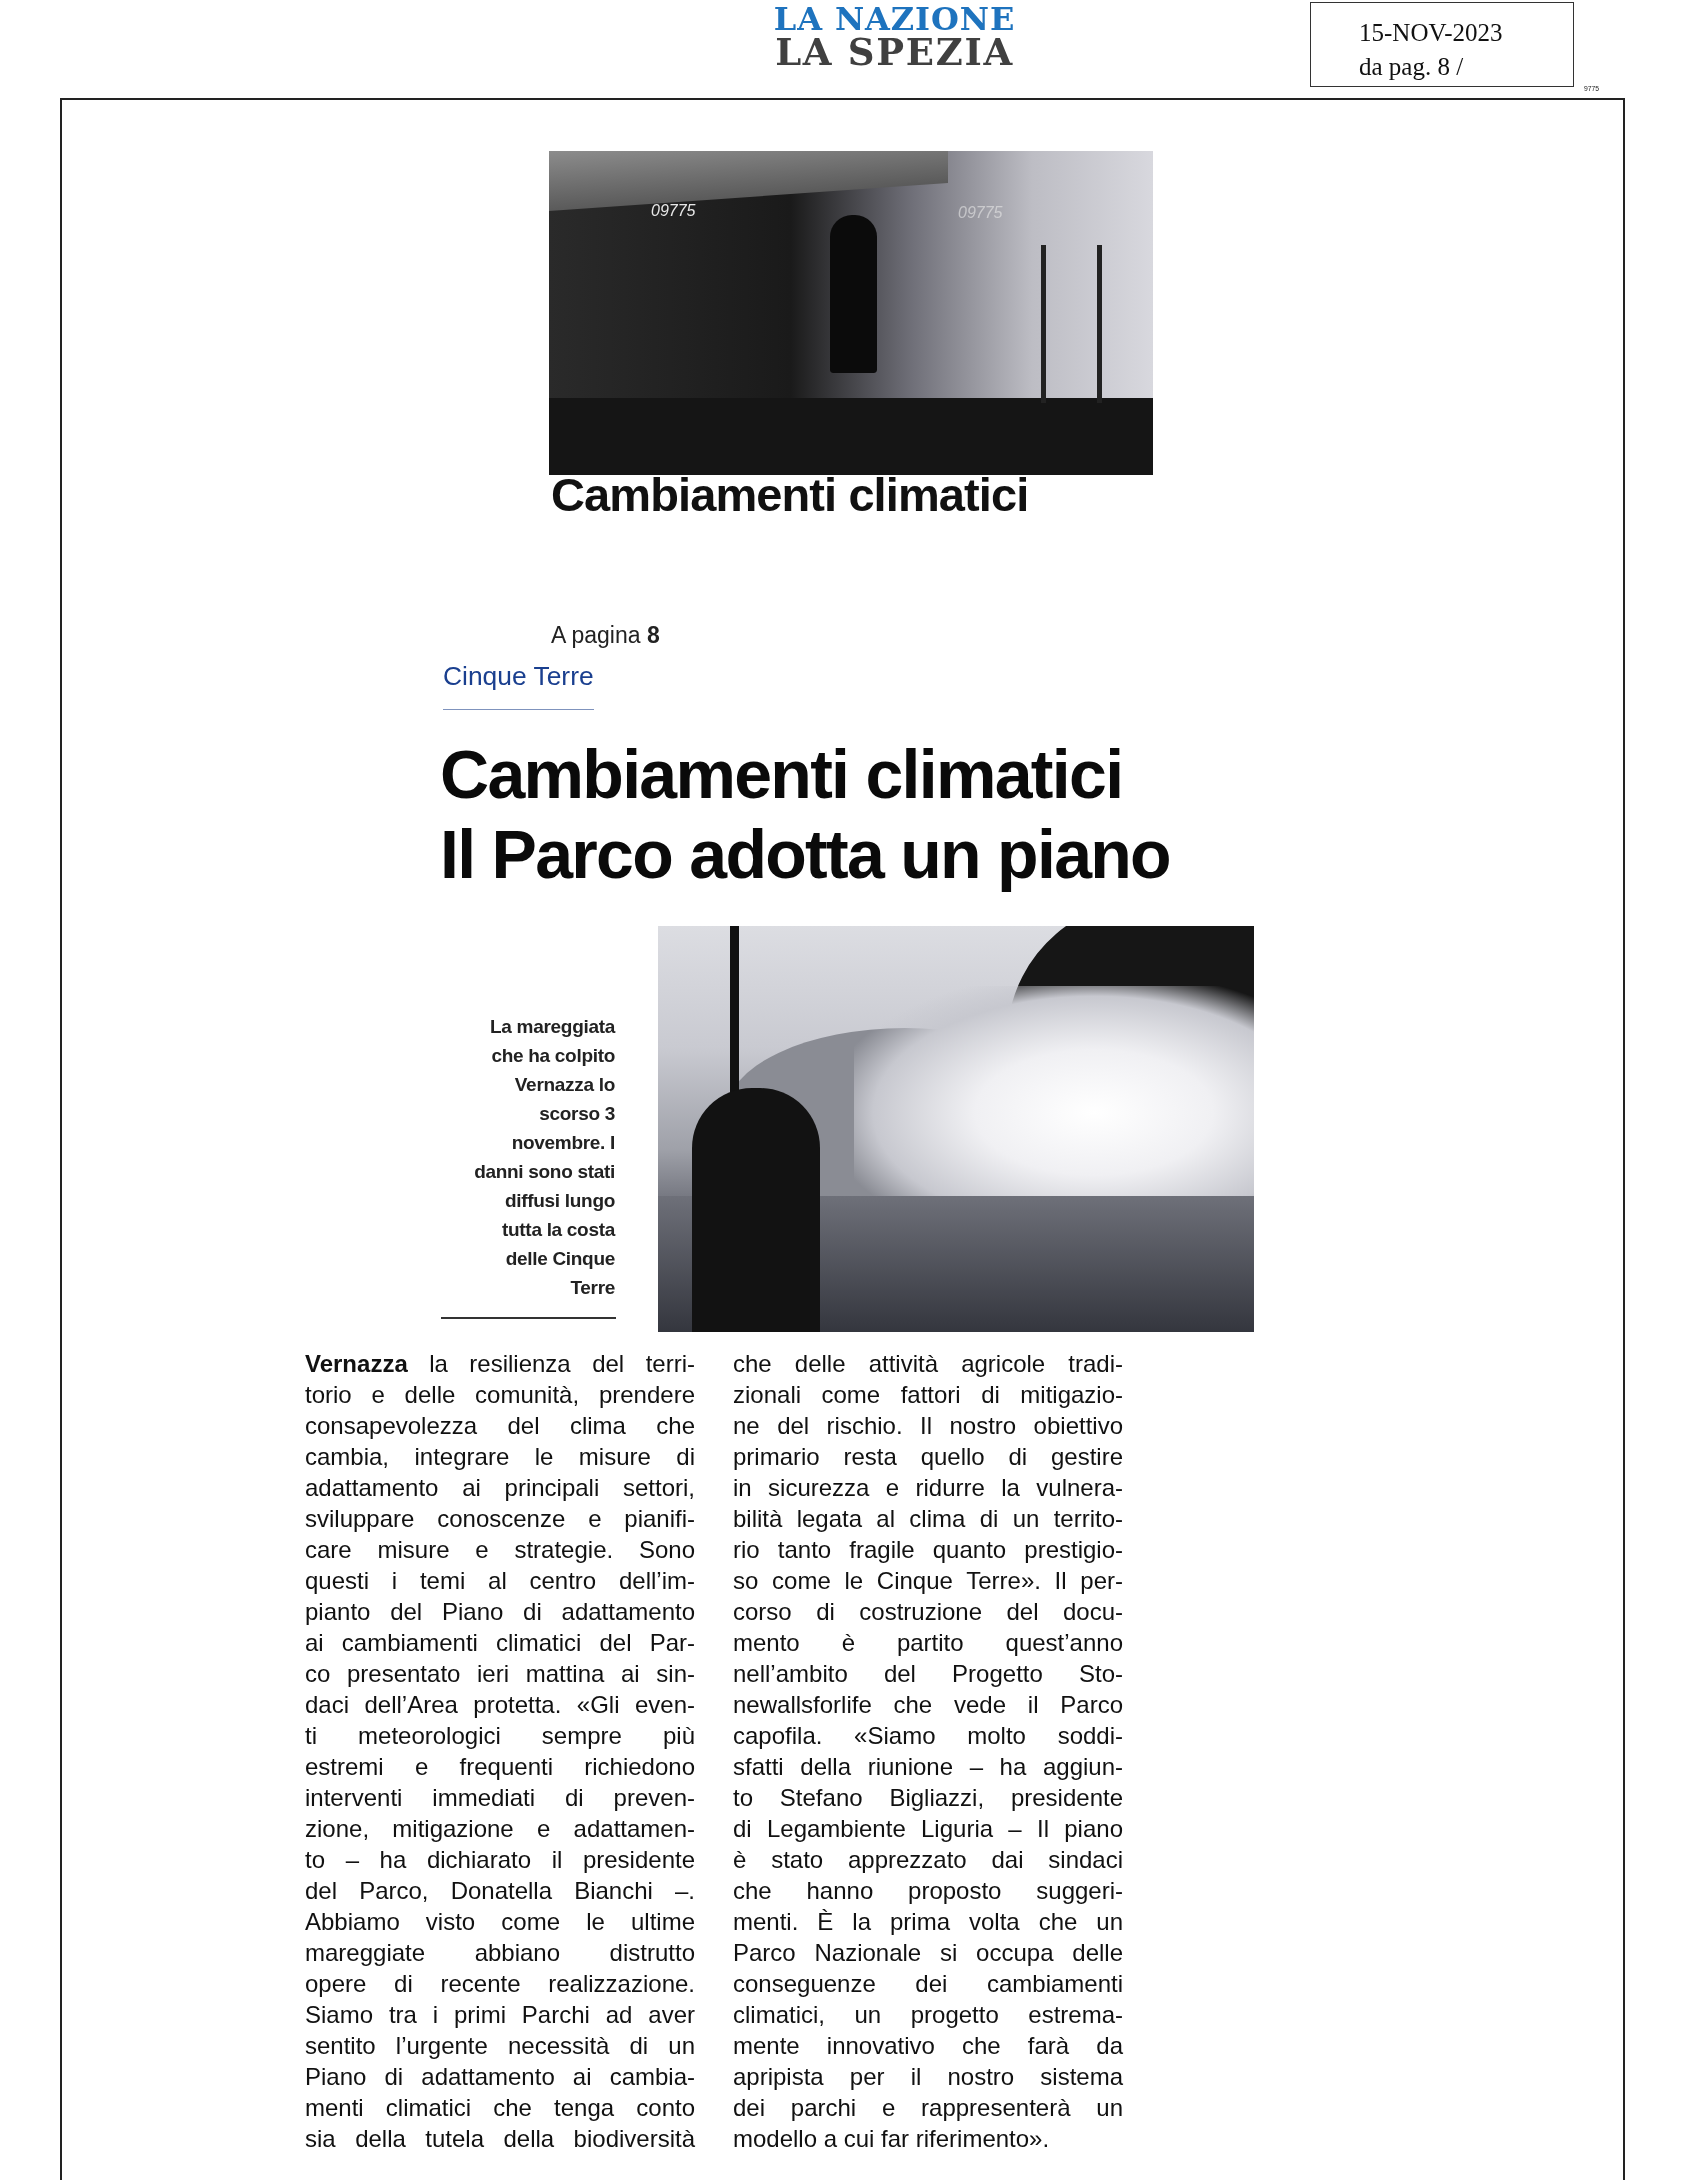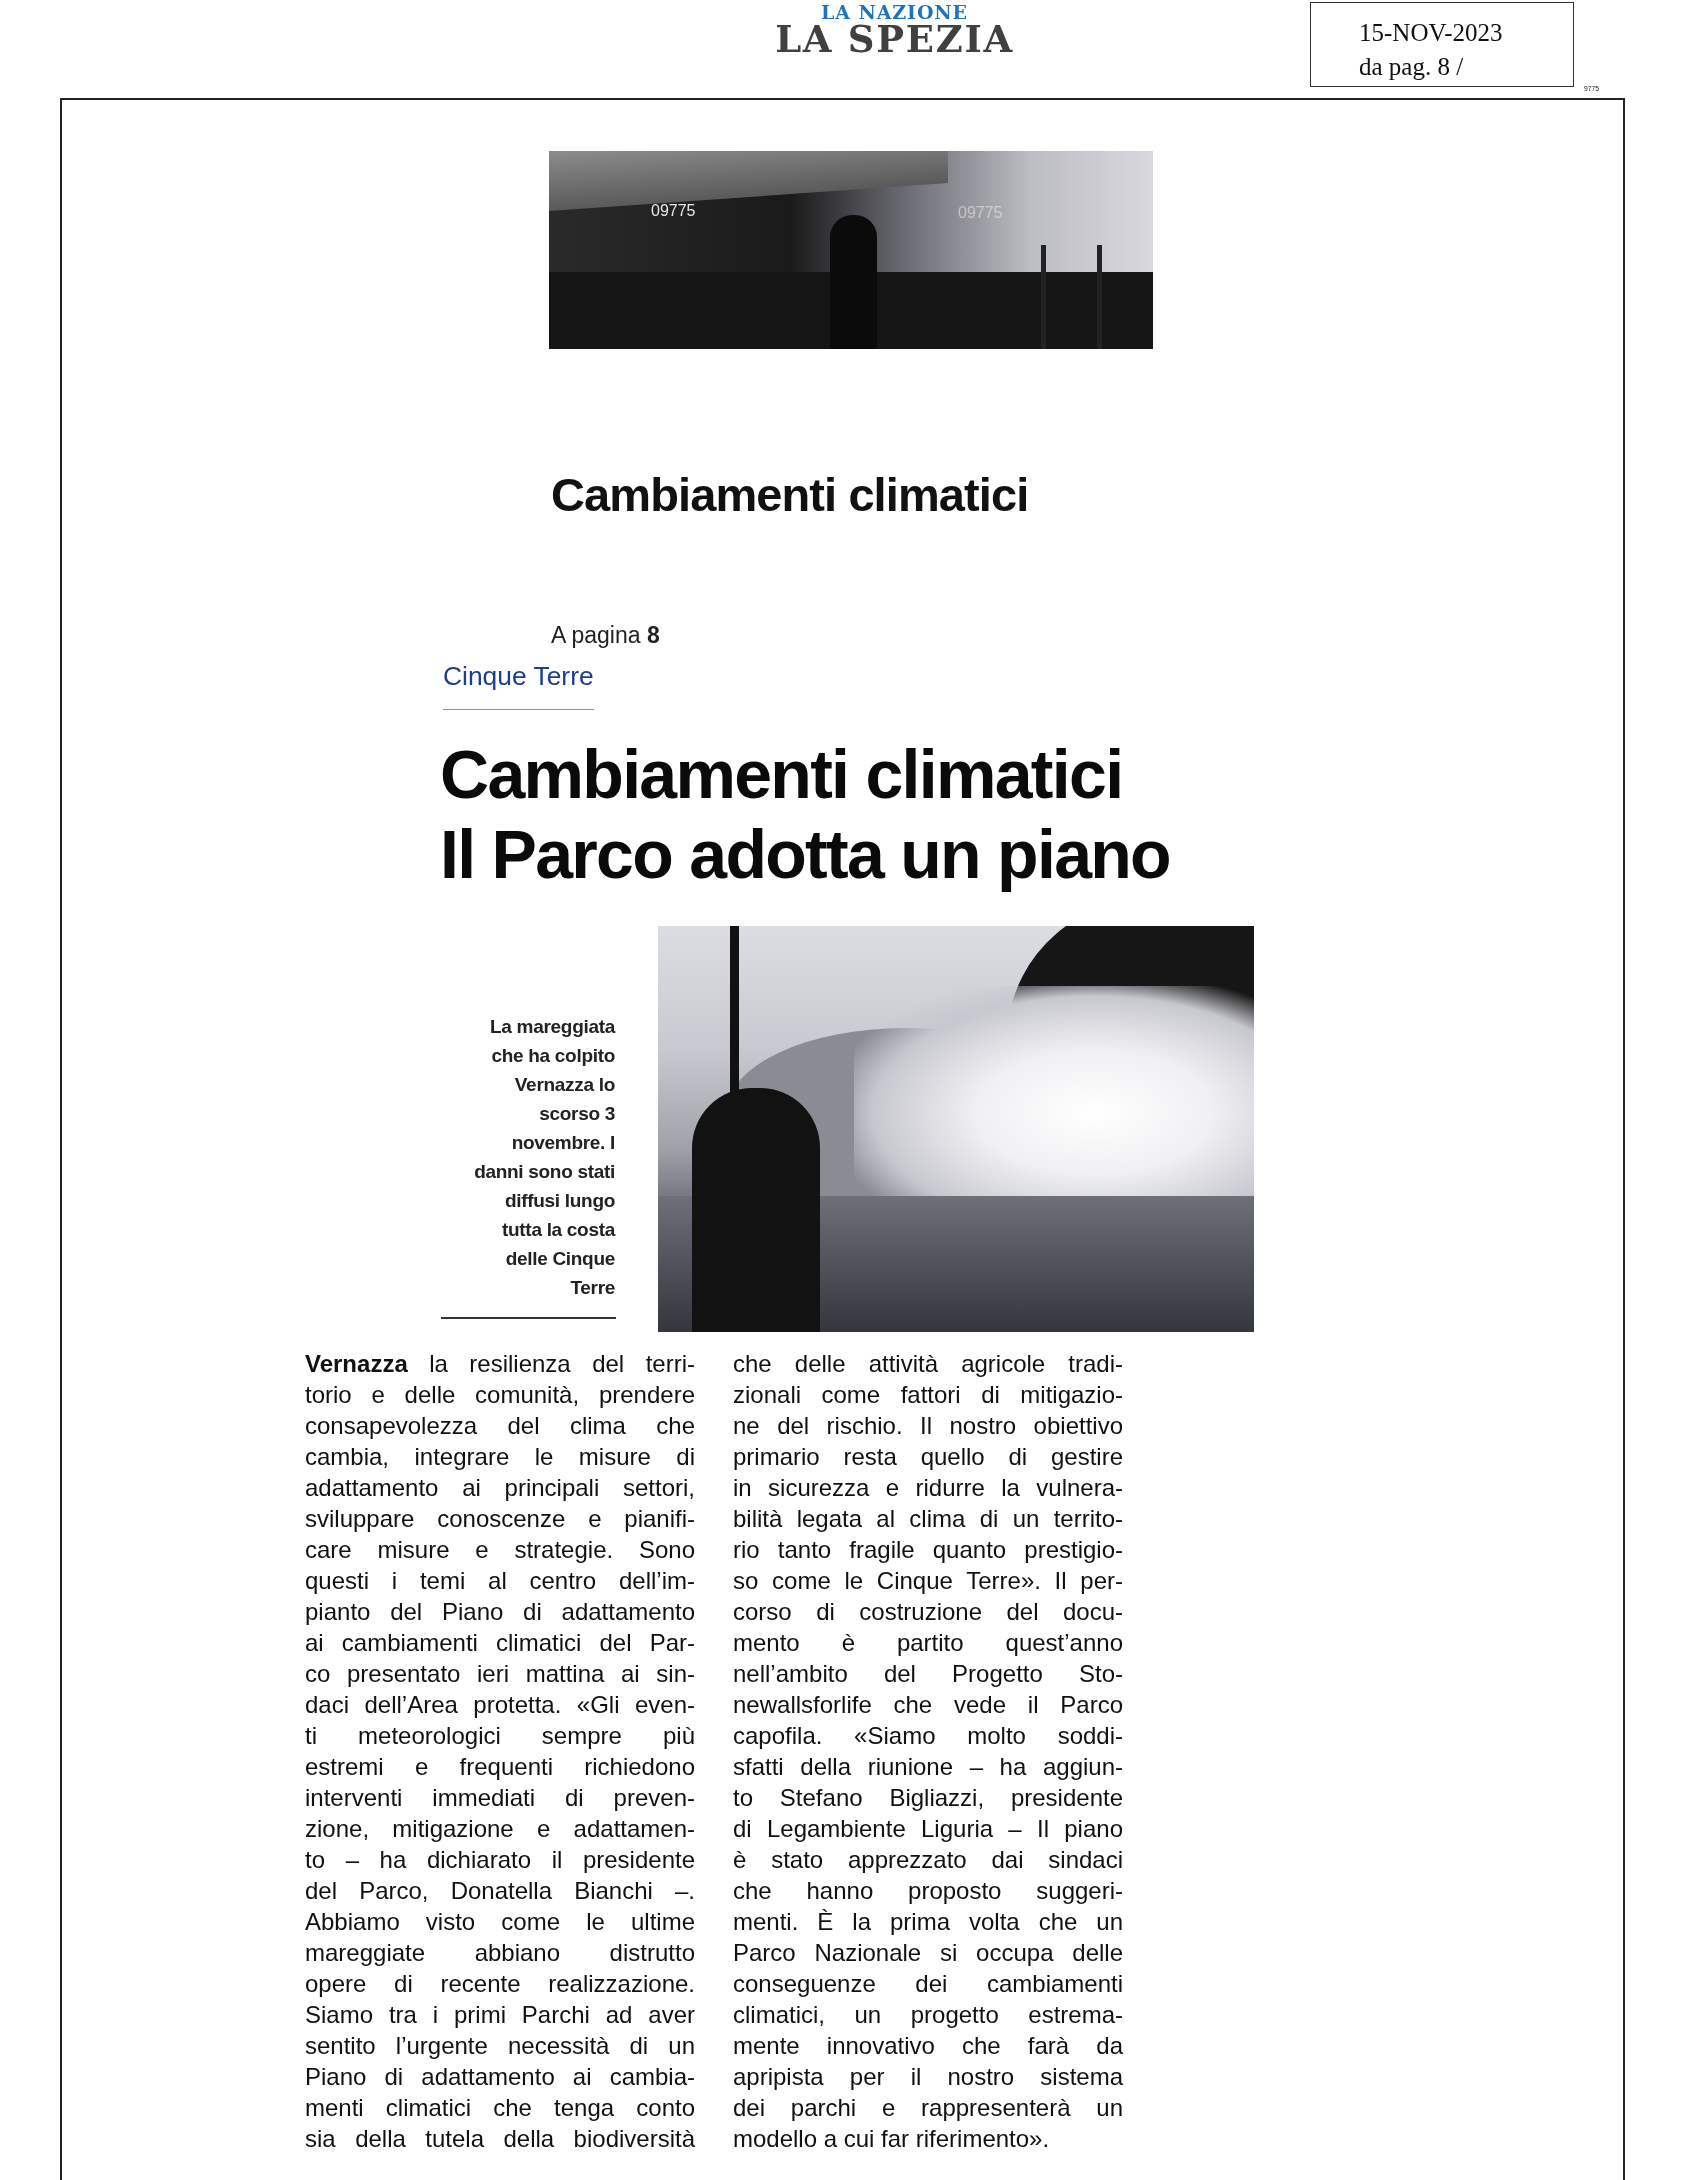--- a/index.html
+++ b/index.html
@@ -1,27 +1,27 @@
 <!DOCTYPE html>
 <html style="font-size:13.6px"><head>
 <meta charset="utf-8">
 <style>
   html, body { margin: 0; padding: 0; background: #ffffff; }
   body { width: 1695px; height: 2181px; position: relative; overflow: hidden; font-family: "Liberation Sans", sans-serif; color: #111; }
 
   .masthead { position: absolute; left: 741px; top: 3.4px; width: 307px; text-align: center; font-family: "DejaVu Serif", serif; font-weight: bold; line-height: 1; }
-  .masthead .top { color: #1e73be; font-size: 19px; letter-spacing: 0.9px; }
+  .masthead .top { color: #1e73be; font-size: 32px; letter-spacing: 0.9px; }
   .masthead .bottom { color: #404040; font-size: 37px; letter-spacing: 1.7px; margin-top: -1.7px; }
 
   .datebox { position: absolute; left: 1310px; top: 1.7px; width: 264px; height: 85px; border: 1.7px solid #333; box-sizing: border-box; font-family: "Liberation Serif", serif; font-size: 25px; line-height: 34px; padding: 13.6px 0 0 48px; }
   .tiny-code { position: absolute; left: 1584px; top: 85px; font-size: 6.8px; color: #222; font-family: "Liberation Sans", sans-serif; }
 
   .frame { position: absolute; left: 60px; top: 98px; width: 1565px; height: 2095px; border: 2.6px solid #222; box-sizing: border-box; border-bottom: none; }
 
-  .photo1 { position: absolute; left: 549px; top: 151px; width: 604px; height: 198px; overflow: hidden; background: linear-gradient(90deg, #2a2a2a 0%, #1a1a1a 40%, #6f6f78 60%, #bdbdc4 80%, #d8d8de 100%); }
+  .photo1 { position: absolute; left: 549px; top: 151px; width: 604px; height: 324px; overflow: hidden; background: linear-gradient(90deg, #2a2a2a 0%, #1a1a1a 40%, #6f6f78 60%, #bdbdc4 80%, #d8d8de 100%); font-style: italic; }
   .photo1 .hull { position: absolute; left: 0; top: 0; width: 66%; height: 60px; background: linear-gradient(180deg, #8c8c8c, #5a5a5a); transform: skewY(-4deg); transform-origin: left top; }
   .photo1 .deck { position: absolute; left: 0; bottom: 0; width: 100%; height: 77px; background: #151515; }
   .photo1 .figure { position: absolute; left: 281px; top: 64px; width: 47px; height: 158px; background: #0b0b0b; border-radius: 22px 22px 3.4px 3.4px; }
   .photo1 .rail { position: absolute; right: 51px; top: 94px; width: 51px; height: 158px; border-left: 5.1px solid #222; border-right: 5.1px solid #222; }
   .photo1 .wm { position: absolute; color: #e8e8e8; font-size: 16px; font-family: "Liberation Sans", sans-serif; }
 
   .teaser { position: absolute; left: 551px; top: 468px; font-family: "Liberation Sans", sans-serif; font-weight: bold; font-size: 47px; line-height: 53px; letter-spacing: -0.9px; color: #111; }
   .apagina { position: absolute; left: 551px; top: 622px; font-size: 23px; color: #222; }
   .apagina b { font-weight: bold; }
 

